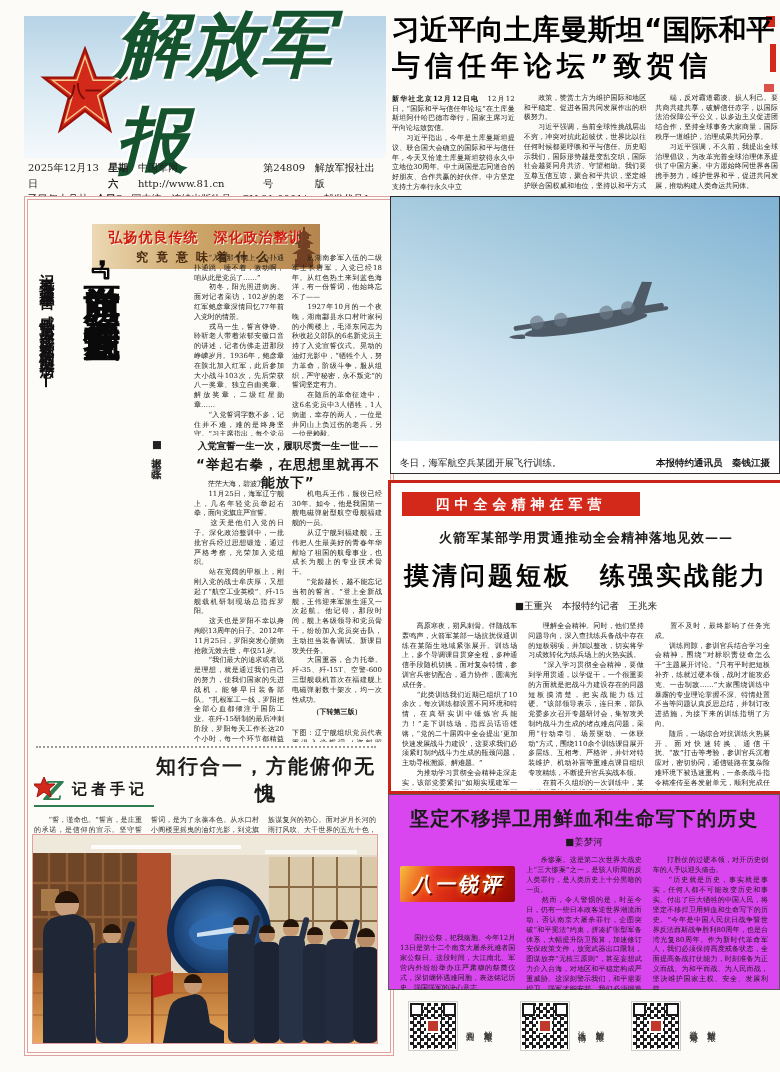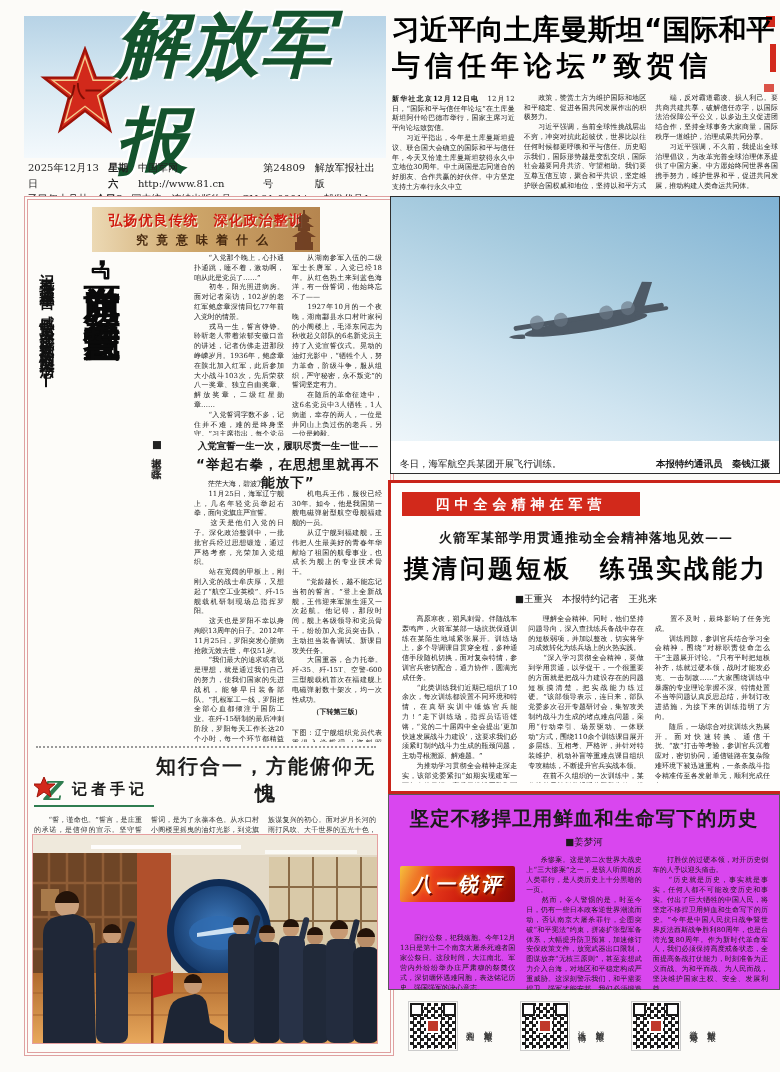--- a/index.html
+++ b/index.html
@@ -19,21 +19,21 @@
   
   .lead{left:392px;top:12px;width:386px;}
   .lead h1{margin:0;font-family:"DejaVu Sans","Liberation Sans",sans-serif;font-weight:900;
            font-size:28px;line-height:1.3;color:#000;letter-spacing:0;}
   .lead .l2{letter-spacing:5px;}
   .lead-cols{margin-top:9px;display:flex;gap:9px;height:98px;overflow:hidden;}
   .lead-col{width:123px;font-size:7px;line-height:1.4;text-align:justify;white-space:pre-line;overflow:hidden;}
   .bleed{background:#d2291b;}
   
   .left-frame{left:24px;top:196px;width:362px;height:852px;border:4px double #dfa0a0;background:#fdfcf9;}
-  .banner{left:64px;top:7px;width:228px;height:45px;text-align:center;
+  .banner{left:64px;top:24px;width:228px;height:45px;text-align:center;
           background:linear-gradient(90deg,#ecd9b4,#cda569 45%,#b5854f);overflow:hidden;}
   .banner .bl1{margin-top:5px;font-size:14px;font-weight:900;color:#d01c10;letter-spacing:1px;
                font-family:"DejaVu Sans",sans-serif;text-shadow:1px 1px 0 #f6ecd8;}
   .banner .bl2{font-size:12px;font-weight:bold;color:#47290f;letter-spacing:8px;margin-top:2px;}
   .pagoda{position:absolute;right:3px;top:3px;}
   .kicker-v{left:9px;top:62px;height:480px;writing-mode:vertical-rl;font-size:15px;font-weight:700;
             font-family:"DejaVu Sans",sans-serif;letter-spacing:3px;color:#111;}
   .headline-v{left:40px;top:56px;height:500px;writing-mode:vertical-rl;white-space:nowrap;
               font-size:37px;font-weight:900;line-height:1.8;color:#0a0a0a;
               font-family:"DejaVu Sans","Liberation Sans",sans-serif;}
@@ -64,29 +64,29 @@
   .notes-logo .nl{font-size:15px;font-weight:900;letter-spacing:4px;font-family:"DejaVu Sans",sans-serif;}
   .notes-title{flex:1;text-align:center;font-size:20px;font-weight:900;letter-spacing:2px;
                font-family:"DejaVu Sans","Liberation Sans",sans-serif;}
   .notes-cols{margin-top:8px;display:flex;gap:9px;height:46px;overflow:hidden;}
   .ncol{width:108px;font-size:7px;line-height:1.45;text-align:justify;white-space:pre-line;color:#333;}
   .oath-photo{left:4px;top:634px;width:344px;height:208px;border:1px solid #e59f9f;overflow:hidden;background:#caa97d;}
   
   .air-box{left:390px;top:196px;width:388px;height:276px;border:1px solid #2e2e2e;background:#fff;}
   .air-photo{width:100%;height:244px;overflow:hidden;
      background:linear-gradient(200deg,#7fb2d4 0%,#a5cade 35%,#cfe4f0 70%,#eef6fa 100%);}
-  .air-caption{height:30px;display:flex;justify-content:space-between;align-items:center;
-     padding:8px 9px;font-size:9.5px;}
+  .air-caption{height:30px;display:flex;justify-content:space-between;align-items:flex-start;
+     padding:16px 9px;font-size:9.5px;}
   .plenum-box{left:388px;top:480px;width:390px;height:308px;border:3px solid #c9241a;background:#fffefc;}
   .eyebrow{margin:9px 0 0 11px;width:238px;height:24px;background:#d2291b;color:#fff;
      font-family:"DejaVu Sans",sans-serif;font-weight:700;font-size:14px;letter-spacing:5px;
      text-align:center;line-height:24px;}
   .pl-kicker{text-align:center;margin-top:13px;font-size:13px;font-weight:700;
      font-family:"DejaVu Sans",sans-serif;letter-spacing:1px;}
-  .pl-headline{text-align:center;margin-top:5px;font-size:25px;font-weight:bold;letter-spacing:3px;color:#050505;}
+  .pl-headline{text-align:center;margin-top:12px;font-size:25px;font-weight:bold;letter-spacing:3px;color:#050505;}
   .pl-byline{text-align:center;margin-top:8px;font-size:9.5px;}
   .pl-cols{margin:9px 11px 0;display:flex;gap:11px;height:168px;overflow:hidden;}
   .pcol{flex:1;font-size:7px;line-height:1.4;text-align:justify;white-space:pre-line;}
   .cm-box{left:388px;top:794px;width:390px;height:194px;border:1px solid #5a5a5a;background:#d946ef;}
   .cm-headline{text-align:center;margin-top:10px;font-size:19.5px;font-weight:900;letter-spacing:1px;
      font-family:"DejaVu Sans","Liberation Sans",sans-serif;}
   .cm-byline{text-align:center;margin-top:4px;font-size:9.5px;}
   .cm-body{margin:7px 11px 0;display:flex;gap:11px;height:134px;overflow:hidden;}
   .ccol{flex:1;font-size:7px;line-height:1.42;text-align:justify;white-space:pre-line;}
   .cm-logo{height:36px;margin-bottom:22px;display:flex;align-items:center;justify-content:center;

